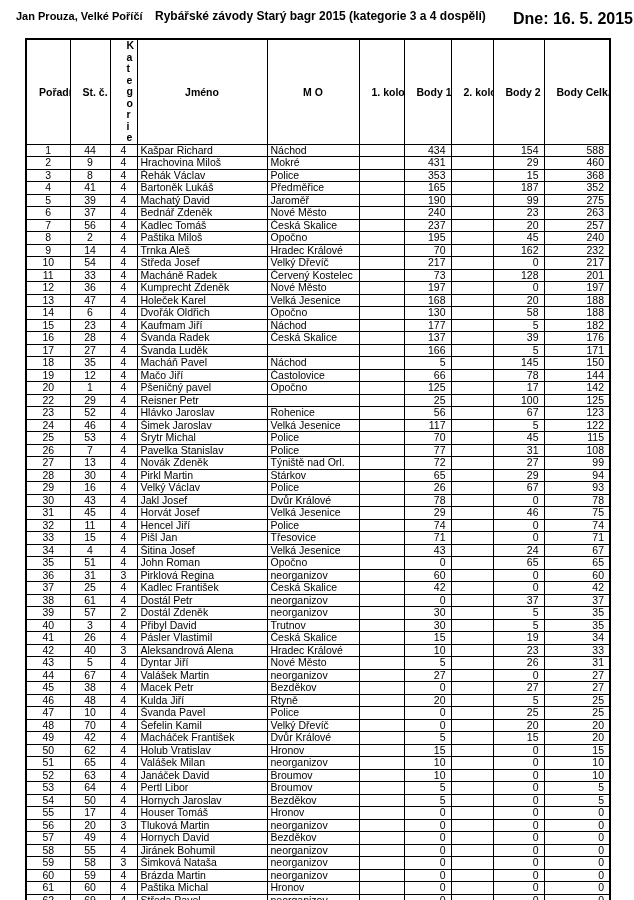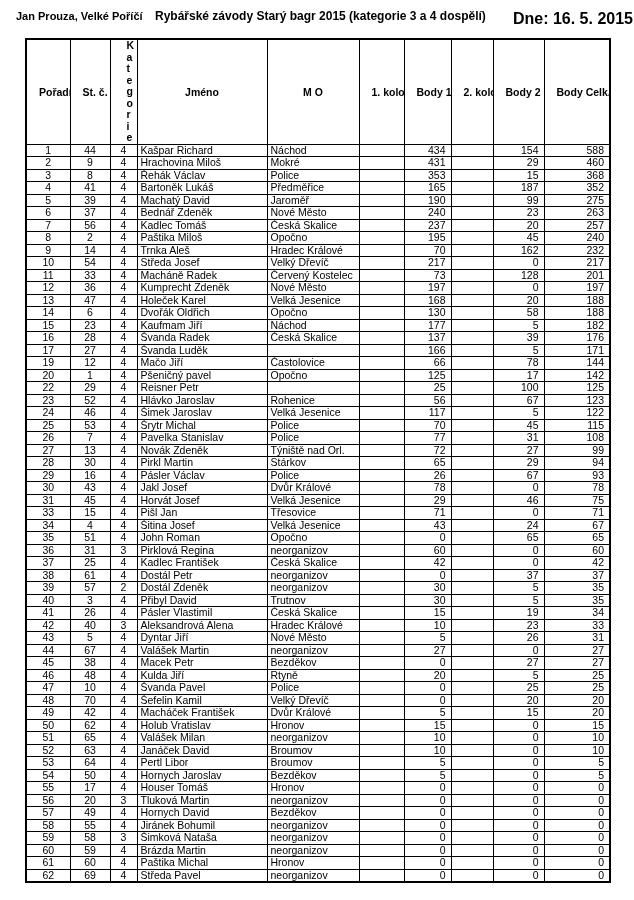--- a/index.html
+++ b/index.html
@@ -336,20 +336,32 @@
         <td>4</td>
         <td>Švanda Luděk</td>
         <td></td>
         <td></td>
         <td>166</td>
         <td></td>
         <td>5</td>
         <td>171</td>
       </tr>
       <tr>
+        <td>18</td>
+        <td>35</td>
+        <td>4</td>
+        <td>Macháň Pavel</td>
+        <td>Náchod</td>
+        <td></td>
+        <td>5</td>
+        <td></td>
+        <td>145</td>
+        <td>150</td>
+      </tr>
+      <tr>
         <td>19</td>
         <td>12</td>
         <td>4</td>
         <td>Mačo Jiří</td>
         <td>Častolovice</td>
         <td></td>
         <td>66</td>
         <td></td>
         <td>78</td>
         <td>144</td>
@@ -447,21 +459,21 @@
         <td></td>
         <td>65</td>
         <td></td>
         <td>29</td>
         <td>94</td>
       </tr>
       <tr>
         <td>29</td>
         <td>16</td>
         <td>4</td>
-        <td>Pásler Václav</td>
+        <td>Velký Václav</td>
         <td>Police</td>
         <td></td>
         <td>26</td>
         <td></td>
         <td>67</td>
         <td>93</td>
       </tr>
       <tr>
         <td>30</td>
         <td>43</td>
@@ -478,20 +490,32 @@
         <td>31</td>
         <td>45</td>
         <td>4</td>
         <td>Horvát Josef</td>
         <td>Velká Jesenice</td>
         <td></td>
         <td>29</td>
         <td></td>
         <td>46</td>
         <td>75</td>
+      </tr>
+      <tr>
+        <td>32</td>
+        <td>11</td>
+        <td>4</td>
+        <td>Hencel Jiří</td>
+        <td>Police</td>
+        <td></td>
+        <td>74</td>
+        <td></td>
+        <td>0</td>
+        <td>74</td>
       </tr>
       <tr>
         <td>33</td>
         <td>15</td>
         <td>4</td>
         <td>Pišl Jan</td>
         <td>Třesovice</td>
         <td></td>
         <td>71</td>
         <td></td>

